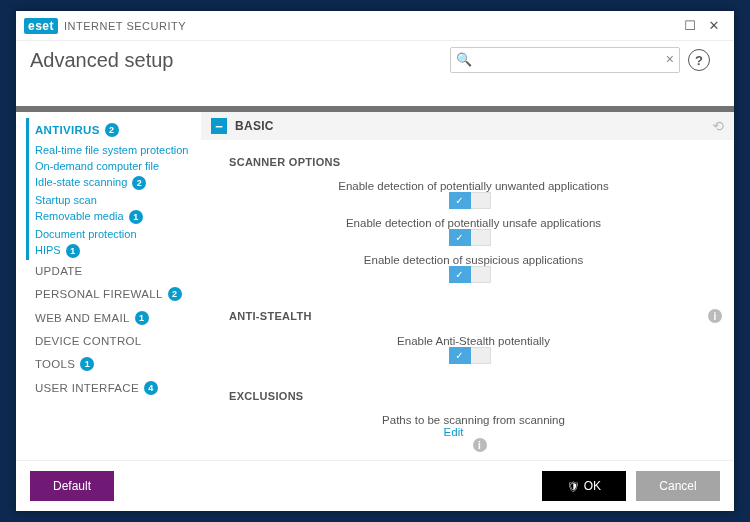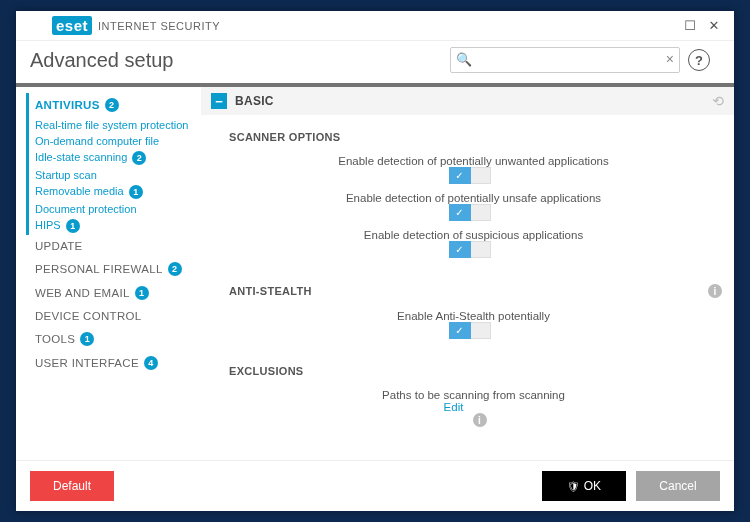--- a/index.html
+++ b/index.html
@@ -1,31 +1,31 @@
 <!DOCTYPE html>
 <html><head>
 <meta charset="utf-8">
 <style>
   * { box-sizing: border-box; margin: 0; padding: 0; font-family: "Segoe UI", Arial, sans-serif; }
   body { background: #0d2950; display: flex; justify-content: center; align-items: center; width: 750px; height: 522px; }
   .window { background: #fff; width: 718px; height: 500px; display: flex; flex-direction: column; box-shadow: 0 0 8px rgba(0,0,0,0.4); }
   .titlebar { height: 30px; display: flex; align-items: center; padding: 0 8px; border-bottom: 1px solid #eee; }
   .brand { display: flex; align-items: center; gap: 6px; }
-  .brand-logo { background:#0a9bcd; color:#fff; font-size:15px; font-weight:bold; padding:1px 4px; border-radius:2px; letter-spacing:0.5px;margin-left:28px;}
+  .brand-logo { background:#0a9bcd; color:#fff; font-size:12px; font-weight:bold; padding:1px 4px; border-radius:2px; letter-spacing:0.5px;}
   .brand-text { font-size: 11px; color:#666; letter-spacing:0.5px;}
   .titlebar-spacer { flex:1; }
   .win-btn { width:24px; height:20px; display:flex; align-items:center; justify-content:center; font-size:13px; color:#555; cursor:pointer; }
   .header { display:flex; align-items:center; padding: 6px 24px 10px 14px; gap: 8px; }
   .header h1 { font-size: 20px; font-weight: 400; color:#555; flex:1; }
   .search-wrap { position:relative; width: 230px; }
   .search-wrap input { width:100%; height:26px; border:1px solid #ccc; border-radius:2px; padding: 0 24px; font-size:12px; color:#333; }
   .search-wrap .s-icon { position:absolute; left:6px; top:5px; color:#888; font-size:13px; pointer-events:none;}
   .search-wrap .x-icon { position:absolute; right:6px; top:4px; color:#888; font-size:14px; cursor:pointer;}
   .help-btn { width:22px; height:22px; border:1.5px solid #555; border-radius:50%; display:flex; align-items:center; justify-content:center; font-size:13px; font-weight:bold; color:#555; cursor:pointer;}
-  .body { flex:1; display:flex; overflow:hidden; border-top:4px solid #737373;}
+  .body { flex:1; display:flex; overflow:hidden; border-top:6px solid #737373;margin-top:23px;}
   .sidebar { width: 185px; padding: 6px 0 6px 10px; overflow-y:auto; font-size:11.5px; }
   .sb-cat { display:flex; align-items:center; padding:5px 6px; color:#666; text-transform:uppercase; letter-spacing:0.3px; cursor:pointer; border-left:3px solid transparent;}
   .sb-cat.active { color:#0a9bcd; font-weight:bold; border-left:3px solid #0a9bcd;}
   .sb-sub { padding: 2px 6px 2px 6px; color:#0a9bcd; cursor:pointer; border-left:3px solid #0a9bcd; font-size:11px;}
   .badge { display:inline-flex; align-items:center; justify-content:center; min-width:14px; height:14px; border-radius:50%; background:#0a9bcd; color:#fff; font-size:9px; font-weight:bold; margin-left:5px; padding:0 3px;}
   .content { flex:1; overflow-y:auto; padding:0; }
   .section-header { background:#f4f4f4; padding:6px 10px; display:flex; align-items:center; gap:8px; }
   .collapse-btn { width:16px; height:16px; background:#0a9bcd; color:#fff; display:flex; align-items:center; justify-content:center; font-size:13px; font-weight:bold; cursor:pointer;}
   .section-title { font-weight:bold; font-size:12px; color:#444; letter-spacing:0.3px; flex:1;}
   .undo-icon { color:#bbb; font-size:14px; cursor:pointer;}
@@ -36,21 +36,21 @@
   .row .label { flex:1; }
   .row .info-icon { margin-left: 12px; }
   .toggle { width:42px; height:17px; background:#eee; border:1px solid #ddd; position:relative; cursor:pointer; margin-right: 8px;}
   .toggle .knob { position:absolute; top:-1px; width:22px; height:17px; background:#4aa8e0; display:flex; align-items:center; justify-content:center; color:#fff; font-size:10px;}
   .toggle.on .knob { left:-1px; }
   .link { color:#0a9bcd; font-size:11.5px; cursor:pointer; margin-right: 40px;}
   .info-icon { width:14px; height:14px; border-radius:50%; background:#bbb; color:#fff; font-size:10px; font-weight:bold; display:inline-flex; align-items:center; justify-content:center; font-style:normal;}
   .footer { border-top:1px solid #eee; padding:10px 14px; display:flex; gap:10px; }
   .footer .spacer{flex:1;}
   .btn { min-width:84px; height:30px; border:none; font-size:12px; cursor:pointer; display:inline-flex; align-items:center; justify-content:center; gap:4px;}
-  .btn-default { background:#ef4444; color:#fff; }
+  .btn-default { background:#701a75; color:#fff; }
   .btn-ok { background:#000000; color:#fff; }
   .btn-cancel { background:#a5a5a5; color:#fff; }
   .shield-icon::before { content:"🛡"; font-size:10px;}
 </style>
 </head>
 <body>
 
 <div class="window">
 
   <div class="titlebar">

